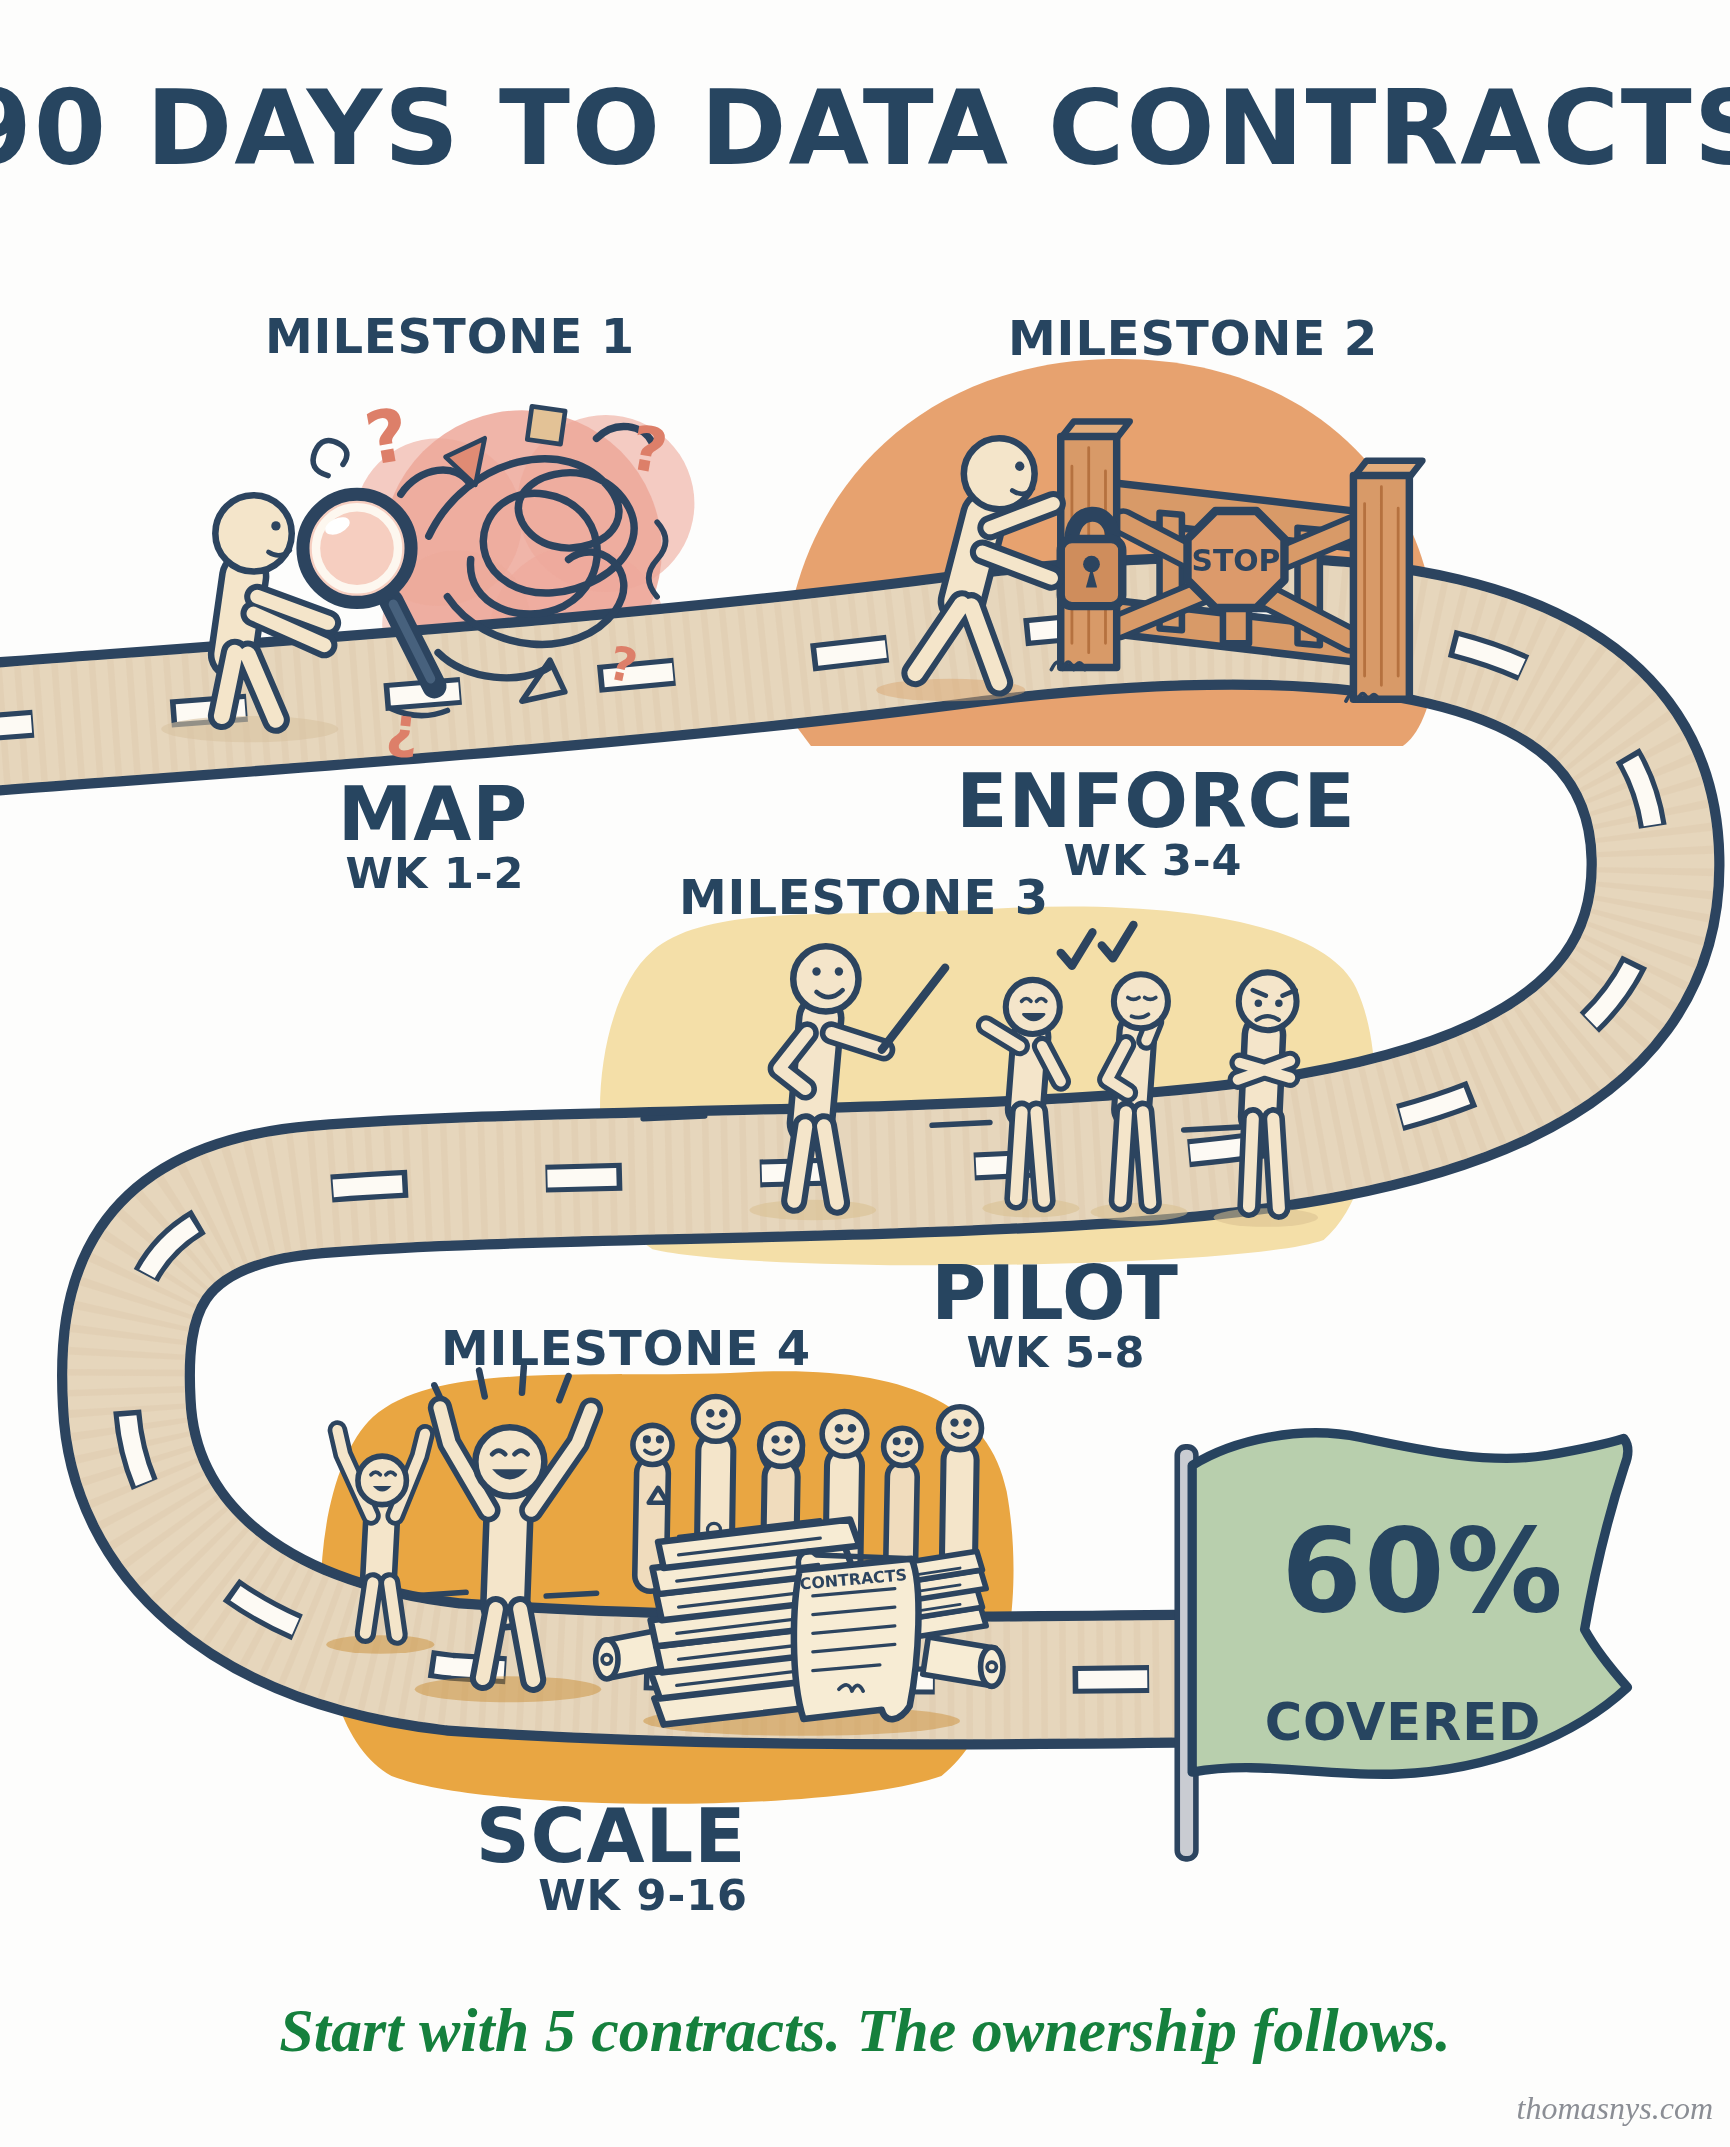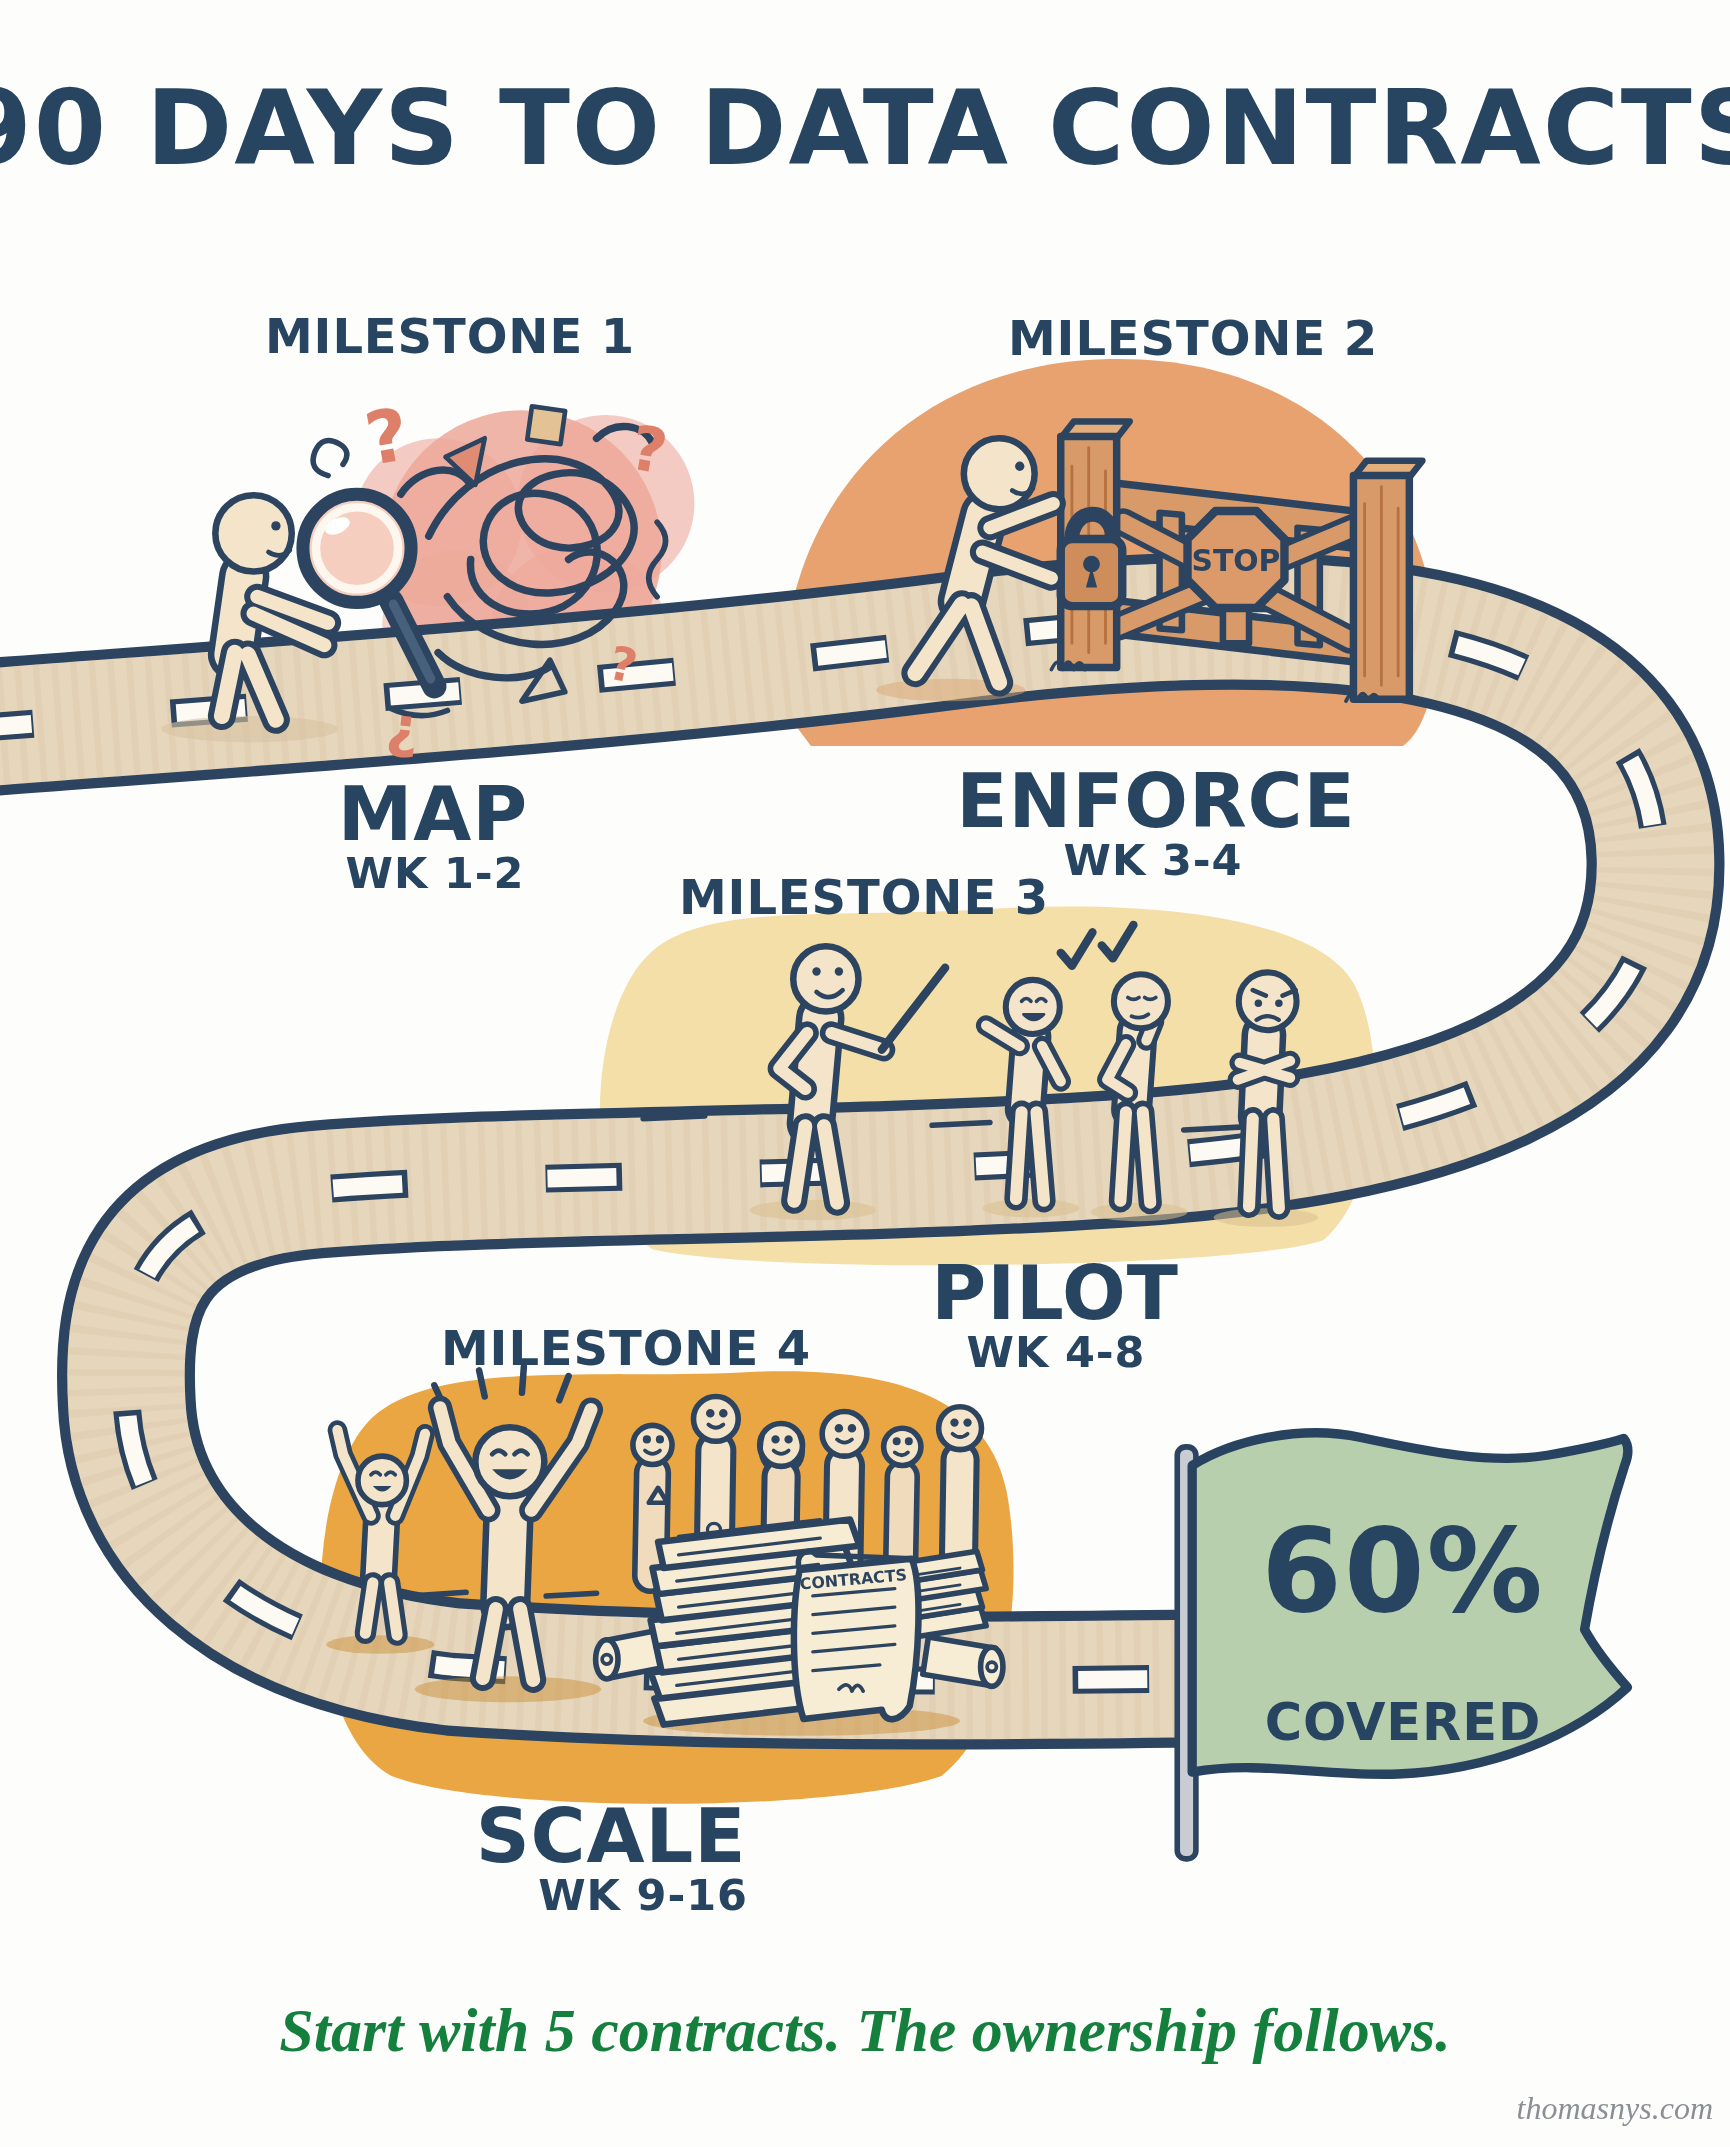--- a/index.html
+++ b/index.html
@@ -16,21 +16,21 @@
     color:#274560;
     font-weight:bold;
     white-space:nowrap;
     letter-spacing:0.9px;
     text-align:center;
   }
   .title{font-size:104px;letter-spacing:1.9px;}
   .ms{font-size:48px;text-align:center;}
   .stage{font-size:75px;}
   .wk{font-size:43px;}
-  .flag-big{font-size:116px;letter-spacing:1.9px;}
+  .flag-big{font-size:116px;letter-spacing:1.9px;margin-left:20px;}
   .flag-small{font-size:51px;letter-spacing:0.9px;margin-top:41px;}
   .tagline{
     position:absolute;transform:translateX(-50%);
     font-family:"Liberation Serif", serif;
     font-style:italic;font-weight:bold;
     font-size:62px;color:#15803d;white-space:nowrap;
   }
   .watermark{
     position:absolute;
     font-family:"Liberation Serif", serif;
@@ -387,21 +387,21 @@
   <div class="lbl ms" style="left:864px;top:869px">MILESTONE 3</div>
   <div class="lbl ms" style="left:626px;top:1320px">MILESTONE 4</div>
 
   <div class="lbl stage" style="left:433px;top:770px">MAP</div>
   <div class="lbl wk" style="left:435px;top:848px">WK 1-2</div>
 
   <div class="lbl stage" style="left:1156px;top:757px">ENFORCE</div>
   <div class="lbl wk" style="left:1153px;top:835px">WK 3-4</div>
 
   <div class="lbl stage" style="left:1055px;top:1249px">PILOT</div>
-  <div class="lbl wk" style="left:1056px;top:1327px">WK 4-8</div>
+  <div class="lbl wk" style="left:1056px;top:1327px">WK 5-8</div>
 
   <div class="lbl stage" style="left:611px;top:1792px">SCALE</div>
   <div class="lbl wk" style="left:643px;top:1870px">WK 9-16</div>
 
   <div class="lbl flag-big" style="left:1403px;top:1503px">60%</div>
   <div class="lbl flag-small" style="left:1403px;top:1652px">COVERED</div>
 
   <div class="tagline" style="left:865px;top:1995px">Start with 5 contracts. The ownership follows.</div>
 
   <div class="watermark" style="right:17px;top:2090px">thomasnys.com</div>

